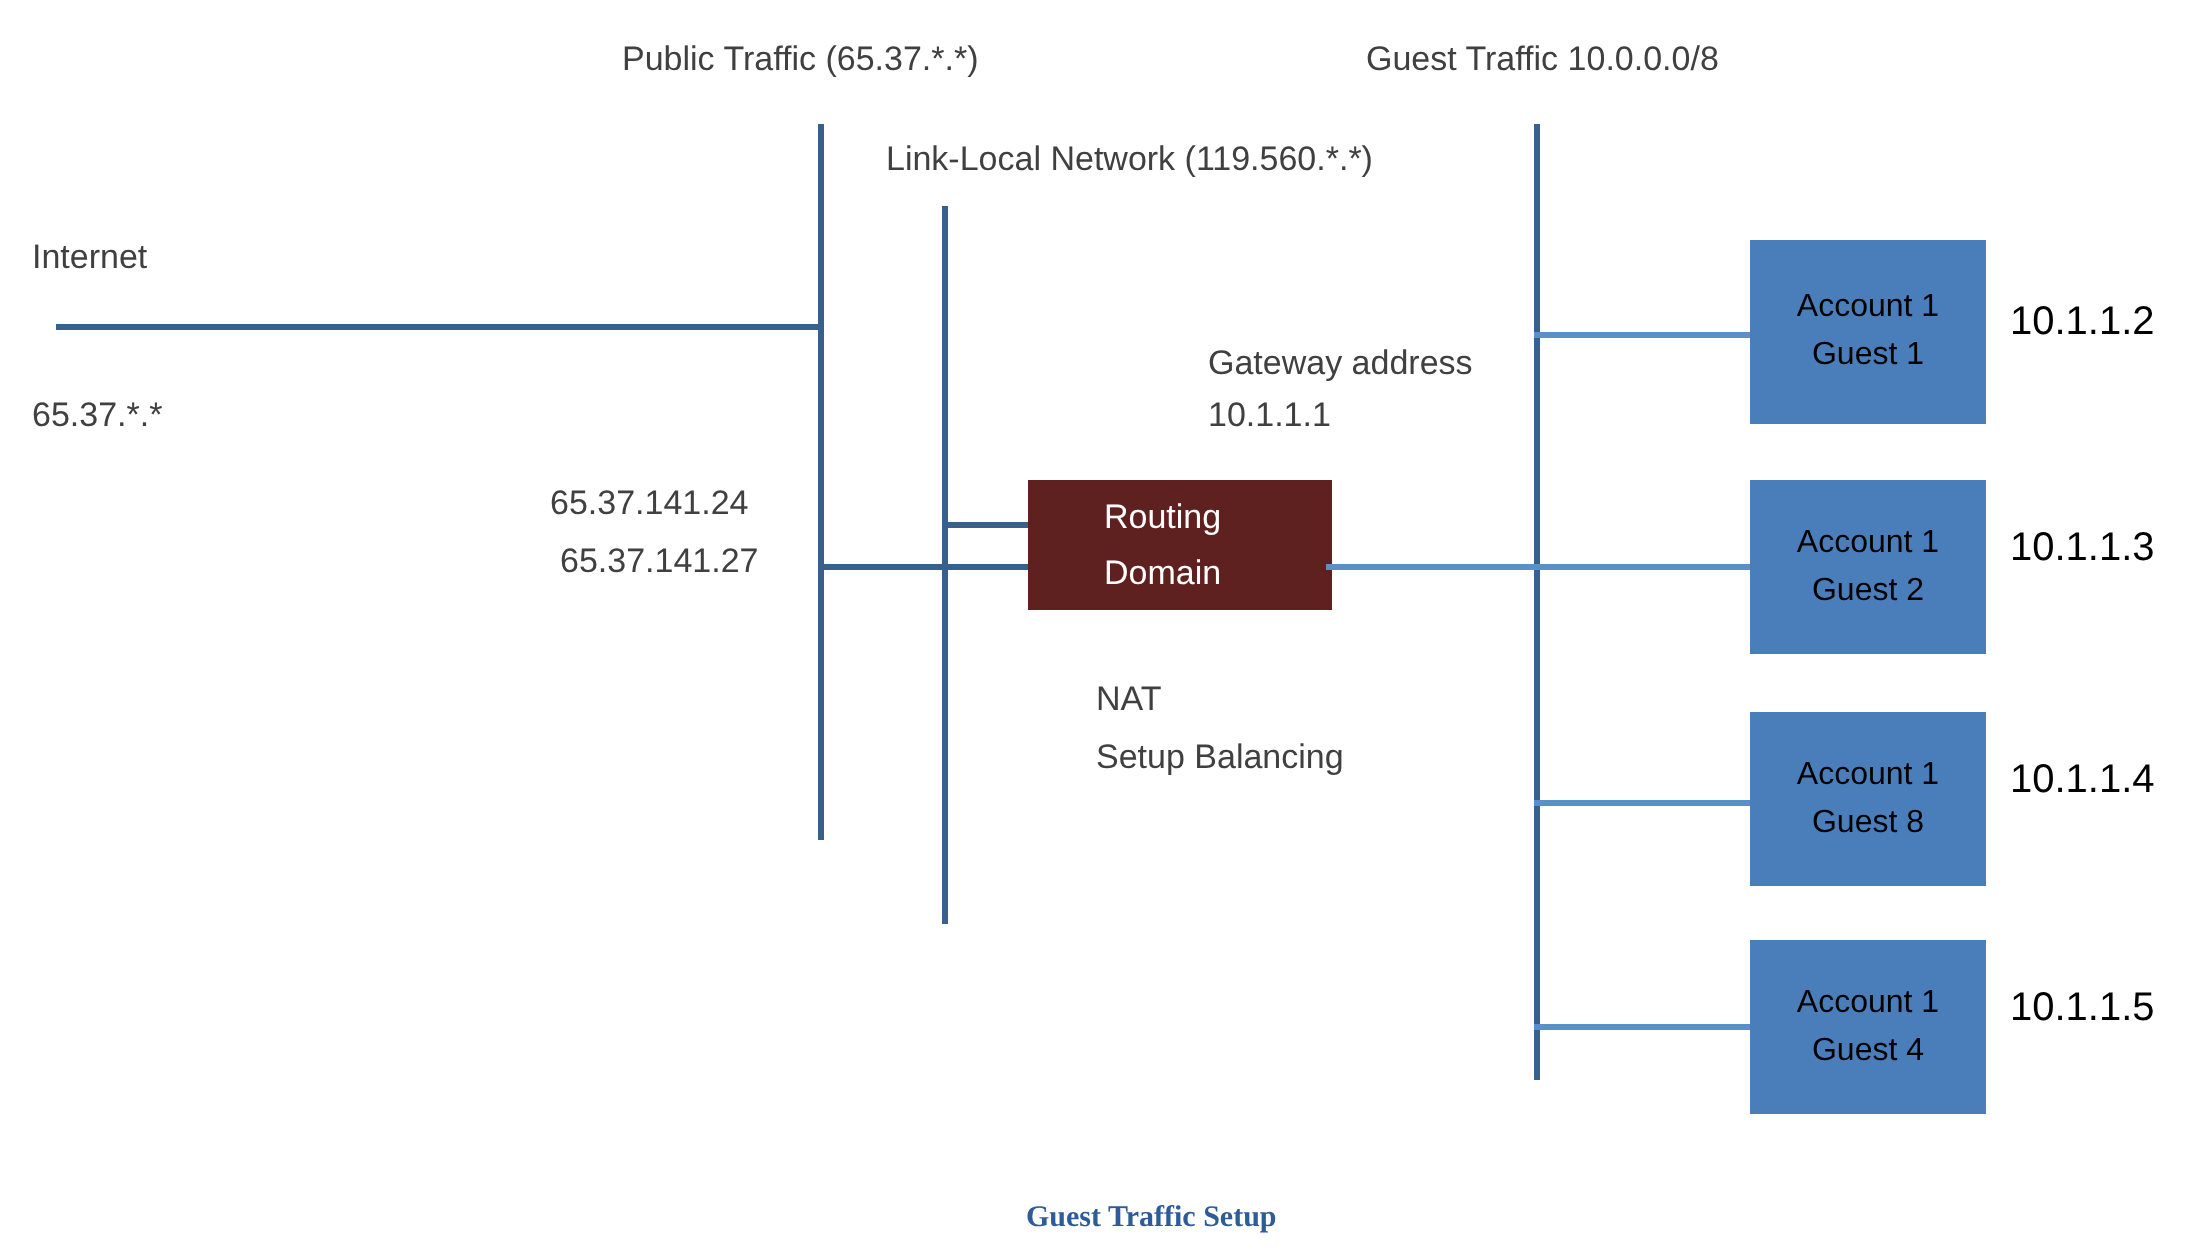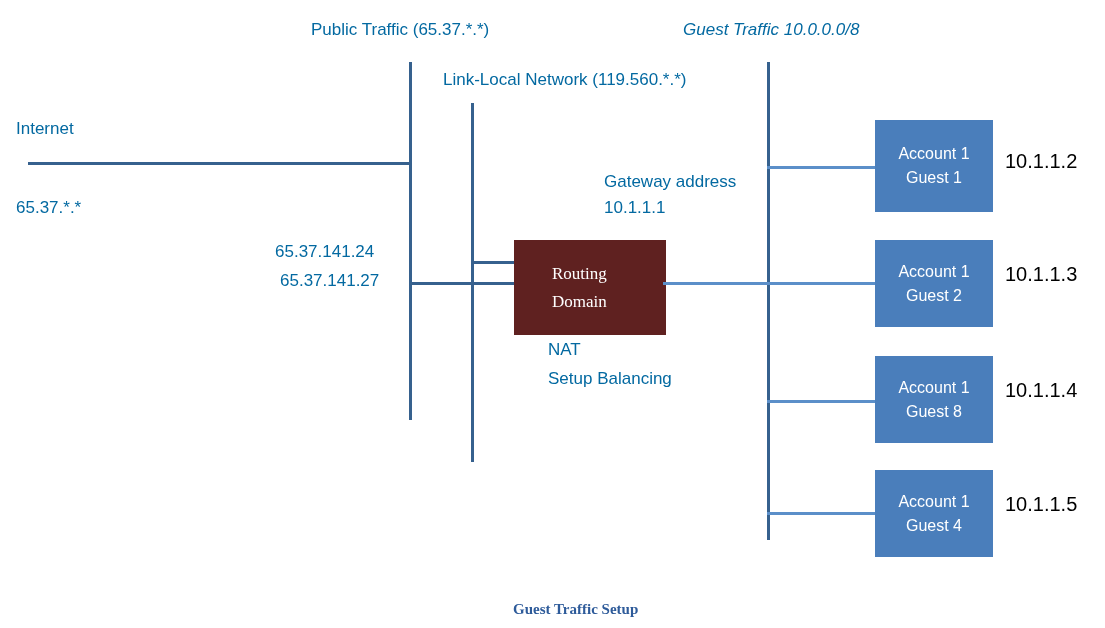--- a/index.html
+++ b/index.html
@@ -16,21 +16,21 @@
     position: relative;
     width: 1105px;
     height: 628px;
     background: #ffffff;
     overflow: hidden;
   }
   .lbl {
     position: absolute;
     font-size: 17px;
     line-height: 23px;
-    color: #0369a1;
+    color: #404040;
     white-space: nowrap;
     font-family: "Liberation Sans", sans-serif;
   }
   .vline {
     position: absolute;
     width: 3px;
     background: #36618e;
   }
   .hline {
     position: absolute;
@@ -40,21 +40,21 @@
   .hline.dark {
     background: #36618e;
   }
   .node-box {
     position: absolute;
     background: #4a7ebb;
     display: flex;
     flex-direction: column;
     align-items: center;
     justify-content: center;
-    color: #ffffff;
+    color: #000000;
     font-size: 16px;
     line-height: 24px;
     font-family: "Liberation Sans", sans-serif;
   }
   .node-box span { display: block; }
   .router-box {
     position: absolute;
     background: #5f2120;
     display: flex;
     flex-direction: column;
@@ -85,21 +85,21 @@
 </style>
 </head>
 <body>
 
 <div id="diagram">
 
   <div class="lbl" style="left:311px; top:18px;">Public Traffic (65.37.*.*)</div>
 
   <div class="lbl" style="left:443px; top:68px;">Link-Local Network (119.560.*.*)</div>
 
-  <div class="lbl" style="left:683px; top:18px;font-style:italic;">Guest Traffic 10.0.0.0/8</div>
+  <div class="lbl" style="left:683px; top:18px;">Guest Traffic 10.0.0.0/8</div>
 
   <div class="vline" style="left:409px; top:62px; height:358px;"></div>
 
   <div class="vline" style="left:471px; top:103px; height:359px;"></div>
 
   <div class="vline" style="left:767px; top:62px; height:478px;"></div>
 
   <div class="lbl" style="left:16px; top:117px;">Internet</div>
 
   <div class="hline dark" style="left:28px; top:162px; width:384px;"></div>
@@ -107,21 +107,21 @@
   <div class="lbl" style="left:16px; top:196px;">65.37.*.*</div>
 
   <div class="lbl" style="left:275px; top:240px;">65.37.141.24</div>
 
   <div class="lbl" style="left:280px; top:269px;">65.37.141.27</div>
 
   <div class="hline dark" style="left:471px; top:261px; width:46px;"></div>
 
   <div class="hline dark" style="left:409px; top:282px; width:110px;"></div>
 
-  <div class="router-box" style="left:514px; top:240px; width:152px; height:95px;font-family:Liberation Serif, serif;">
+  <div class="router-box" style="left:514px; top:240px; width:152px; height:65px;">
     <span>Routing</span>
     <span>Domain</span>
   </div>
 
   <div class="hline" style="left:663px; top:282px; width:107px;"></div>
 
   <div class="lbl" style="left:548px; top:338px;">NAT</div>
 
   <div class="lbl" style="left:548px; top:367px;">Setup Balancing</div>
 

